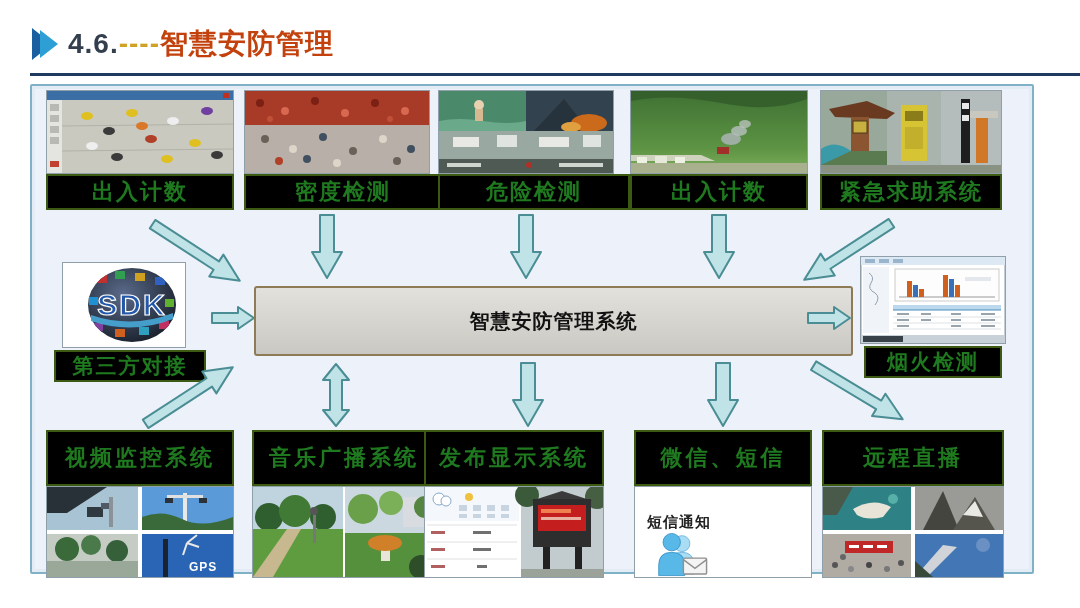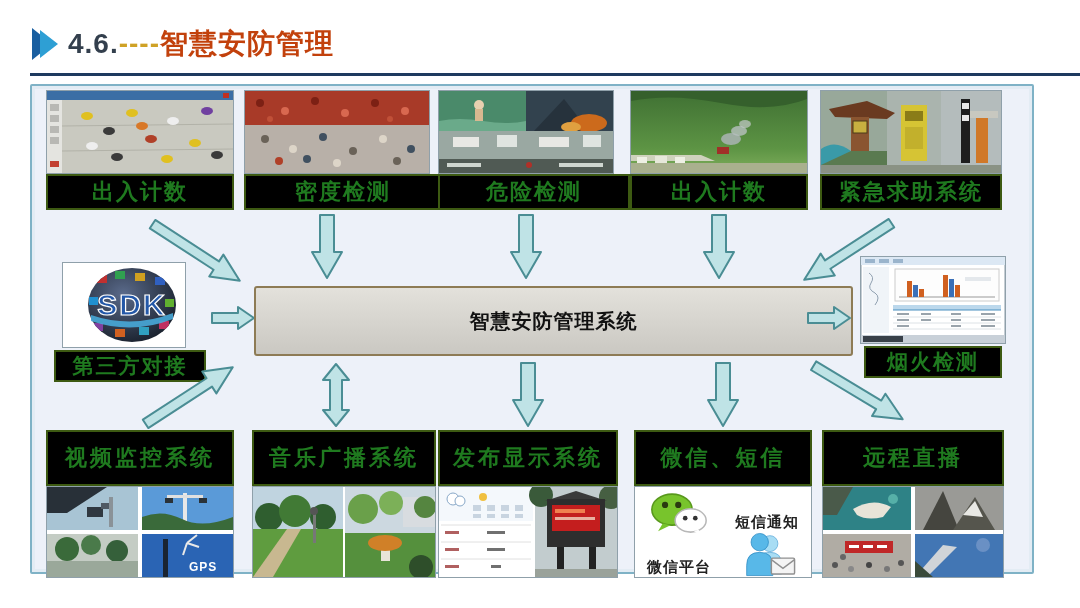--- a/index.html
+++ b/index.html
@@ -383,21 +383,21 @@
             <circle cx="138" cy="16" r="12" fill="#7cb058"></circle>
             <circle cx="172" cy="20" r="11" fill="#558540"></circle>
           <rect x="92" y="46" width="90" height="44" fill="#55903d"></rect>
           <rect x="128" y="58" width="9" height="16" fill="#e8e4d8"></rect>
           <ellipse cx="132" cy="56" rx="17" ry="8" fill="#d08028"></ellipse>
           <circle cx="168" cy="80" r="12" fill="#2e4e2a"></circle>
         </svg>
       </div>
     </div>
 
-    <div class="abs" style="left:406px;top:344px;width:180px;font-family:Liberation Mono, monospace;">
+    <div class="abs" style="left:392px;top:344px;width:180px;font-family:Liberation Mono, monospace;">
       <div class="glabel bot">发布显示系统</div>
       <div class="photo" style="width:180px;height:92px;background:#fff;">
         <svg width="178" height="90" viewBox="0 0 178 90">
           <rect width="94" height="90" fill="#ffffff"></rect>
           <rect width="94" height="34" fill="#f4f8fc"></rect>
           <circle cx="14" cy="12" r="6" fill="#ffffff" stroke="#88a8c8"></circle>
             <circle cx="21" cy="14" r="5" fill="#ffffff" stroke="#88a8c8"></circle>
           <circle cx="44" cy="10" r="4" fill="#f0c040"></circle>
           <g fill="#c8d4e0">
               <rect x="34" y="18" width="8" height="6"></rect>
@@ -435,33 +435,20 @@
           <rect x="118" y="60" width="7" height="22" fill="#222222"></rect>
             <rect x="150" y="60" width="7" height="22" fill="#222222"></rect>
           <rect x="96" y="82" width="82" height="8" fill="#9aa29a"></rect>
         </svg>
       </div>
     </div>
 
     <div class="abs" style="left:602px;top:344px;width:178px;">
       <div class="glabel bot">微信、短信</div>
       <div class="photo" style="width:178px;height:92px;background:#fff;display:flex;">
-        <div style="width:50%;display:flex;flex-direction:column;align-items:center;justify-content:flex-start;padding-top:4px;box-sizing:border-box;">
-          <svg width="78" height="58" viewBox="0 0 78 58">
-            <ellipse cx="30" cy="24" rx="26" ry="20" fill="#78c42c" stroke="#58981c" stroke-width="2"></ellipse>
-            <path d="M18 42 L12 52 L28 44 Z" fill="#78c42c"></path>
-            <circle cx="21" cy="18" r="4" fill="#2a3a10"></circle>
-              <circle cx="38" cy="18" r="4" fill="#2a3a10"></circle>
-            <ellipse cx="54" cy="38" rx="20" ry="15" fill="#ffffff" stroke="#b8b8b8" stroke-width="2"></ellipse>
-            <path d="M64 50 L70 57 L58 52 Z" fill="#ffffff"></path>
-            <circle cx="47" cy="35" r="3" fill="#333333"></circle>
-              <circle cx="60" cy="35" r="3" fill="#333333"></circle>
-          </svg>
-          <div class="cap">微信平台</div>
-        </div>
         <div style="width:50%;display:flex;flex-direction:column;align-items:center;justify-content:flex-start;padding-top:4px;box-sizing:border-box;">
           <div class="cap">短信通知</div>
           <svg width="80" height="62" viewBox="0 0 80 62">
             <circle cx="44" cy="16" r="11" fill="#a8ddf4" stroke="#5aa8d8"></circle>
             <path d="M28 44 Q28 28 44 28 Q60 28 60 44 V58 H28 Z" fill="#a8ddf4" stroke="#5aa8d8"></path>
             <circle cx="30" cy="14" r="12" fill="#58b8e8" stroke="#2a88c0"></circle>
             <path d="M12 46 Q12 28 30 28 Q48 28 48 46 V60 H12 Z" fill="#58b8e8" stroke="#2a88c0"></path>
             <rect x="46" y="36" width="32" height="22" rx="2" fill="#f4f4f4" stroke="#909090" stroke-width="2"></rect>
             <path d="M46 38 L62 50 L78 38" fill="none" stroke="#909090" stroke-width="2"></path>
           </svg>

